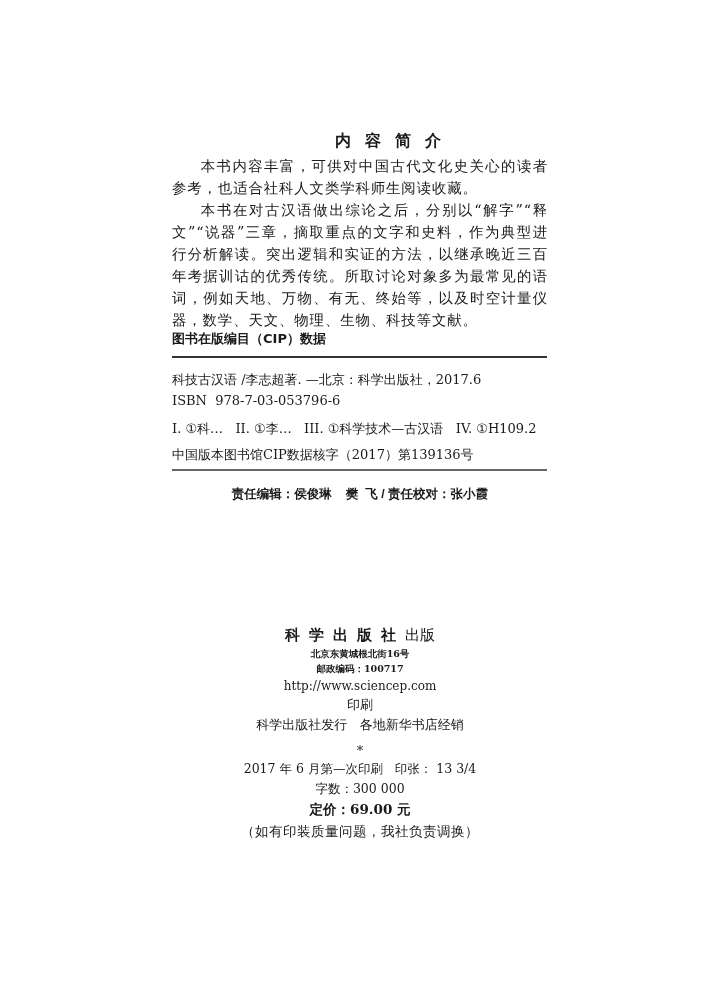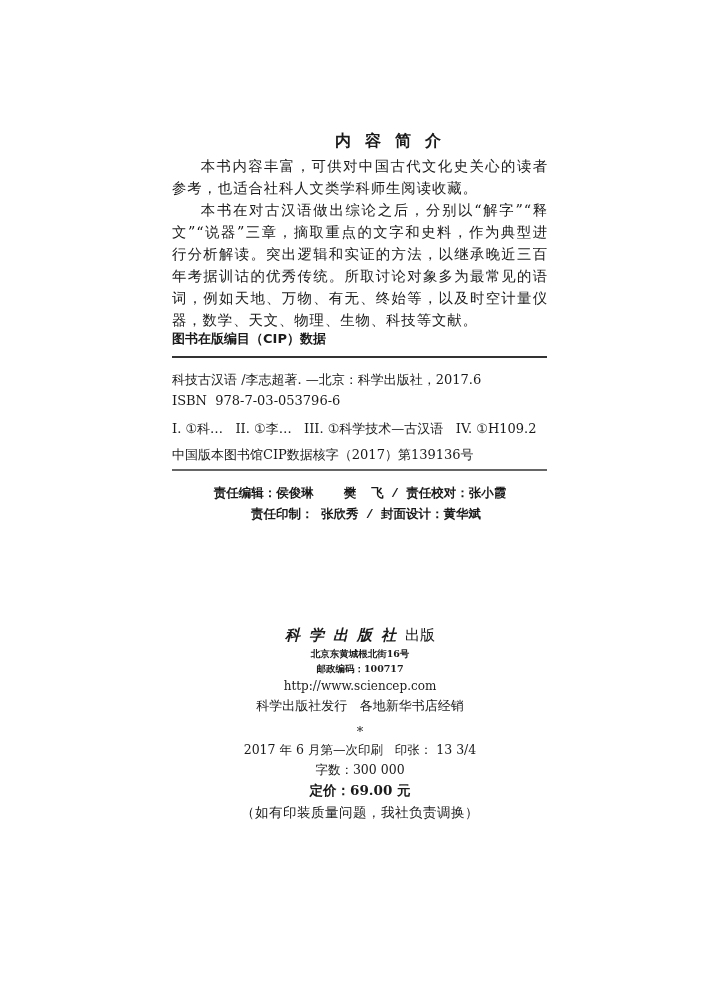--- a/index.html
+++ b/index.html
@@ -76,21 +76,21 @@
     .cip-l2 { top: 384px; }
     .cip-l3 { top: 412px; }
     .cip-l4 { top: 438px; }
 
     
     .editors {
       top: 484px;
       left: 0;
       width: 720px;
       text-align: center;
-      font-family: Liberation Mono, monospace;
+      font-family: Liberation Sans, sans-serif;
       font-weight: bold;
       font-size: 12.5px;
       line-height: 21px;
     }
     .editors div { white-space: pre; }
     .editors .ed2 { padding-left: 12px; }
 
     
     .colophon {
       top: 624px;
@@ -98,21 +98,20 @@
       width: 720px;
       text-align: center;
     }
     .publisher {
       font-size: 15px;
       line-height: 22px;
     }
     .publisher .calli {
       font-family: "DejaVu Serif", "Liberation Serif", serif;
       font-weight: bold;
-      font-style: italic;
       letter-spacing: 9px;
     }
     .small {
       font-size: 9.5px;
       line-height: 15px;
       font-weight: bold;
     }
     .url {
       font-size: 12px;
       line-height: 18px;
@@ -168,30 +167,30 @@
 <div class="abs cip-heading">图书在版编目（CIP）数据</div>
 <div class="abs rule rule-top"></div>
 <div class="abs cip-line cip-l1">科技古汉语 /李志超著. —北京：科学出版社，2017.6</div>
 <div class="abs cip-line cip-l2">ISBN  978-7-03-053796-6</div>
 <div class="abs cip-line cip-l3">I. ①科…   II. ①李…   III. ①科学技术—古汉语   IV. ①H109.2</div>
 <div class="abs cip-line cip-l4">中国版本图书馆CIP数据核字（2017）第139136号</div>
 <div class="abs rule rule-bottom"></div>
 
 <div class="abs editors">
   <div>责任编辑：侯俊琳    樊  飞 / 责任校对：张小霞</div>
-  <div class="ed2">责任印制： 张欣秀 / 封面设计：黄华斌</div>
 </div>
 
 <div class="abs colophon">
   <div class="publisher">
     <span class="calli">科学出版社</span><span>出版</span>
   </div>
   <div class="small">北京东黄城根北街16号</div>
   <div class="small">邮政编码：100717</div>
   <div class="url">http://www.sciencep.com</div>
+  <div class="print-label">印刷</div>
   <div class="distrib">科学出版社发行   各地新华书店经销</div>
   <div class="star">*</div>
   <div class="specs">
     <div>2017 年 6 月第—次印刷   印张： 13 3/4</div>
   </div>
   <div class="wordcount">字数：300 000</div>
   <div class="price">定价：69.00 元</div>
   <div class="notice">（如有印装质量问题，我社负责调换）</div>
 </div>
 

